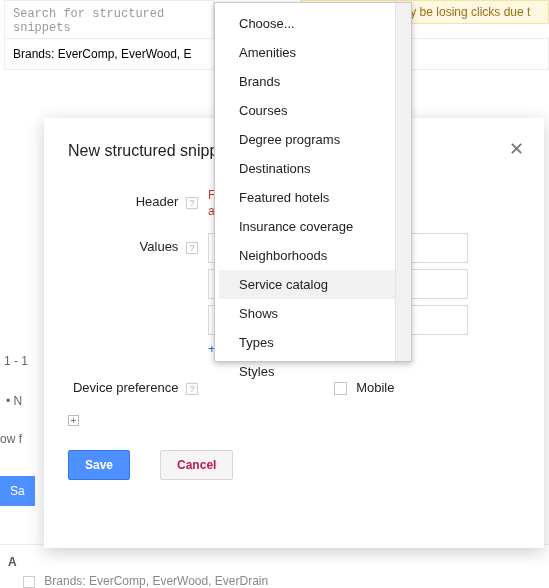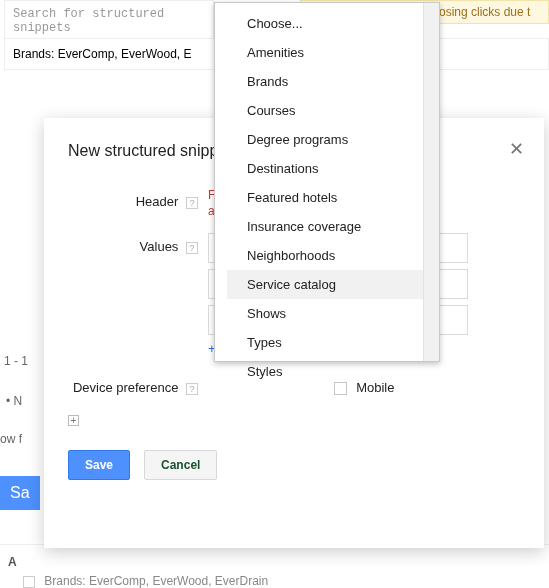--- a/index.html
+++ b/index.html
@@ -71,21 +71,21 @@
     position: absolute;
     top: 432px; left: 0;
     font-size: 12px; color: #666;
   }
   .bg-save-ghost {
     position: absolute;
     top: 476px; left: 0;
     background: #4d90fe;
     color: #fff;
     padding: 8px 10px;
-    font-size: 16px;
+    font-size: 12px;
   }
   .bg-a {
     position: absolute;
     top: 544px; left: 0; right: 0;
     border-top: 1px solid #eee;
     padding: 10px 8px;
     font-size: 12px;
     font-weight: bold;
     color: #555;
   }
@@ -219,33 +219,34 @@
     border: 1px solid transparent;
   }
   .btn-primary {
     background: #4d90fe;
     border-color: #3079ed;
     color: #fff;
   }
   .btn-secondary {
     background: #f5f5f5;
     border-color: #d8d8d8;
-    color: #14532d;
+    color: #be185d;
+    margin-left: 16px;
   }
 
   
   .dropdown {
     position: absolute;
     top: 2px;
     left: 214px;
-    width: 226px;
+    width: 198px;
     background: #fff;
     border: 1px solid #c8c8c8;
     box-shadow: 0 2px 6px rgba(0,0,0,0.25);
-    padding: 6px 12px;
+    padding: 6px 4px;
     max-height: 360px;
     z-index: 50;
   }
   .dropdown::after {
     content: "";
     position: absolute;
     top: 0; right: 0; bottom: 0;
     width: 15px;
     background: #f1f1f1;
     border-left: 1px solid #e2e2e2;

